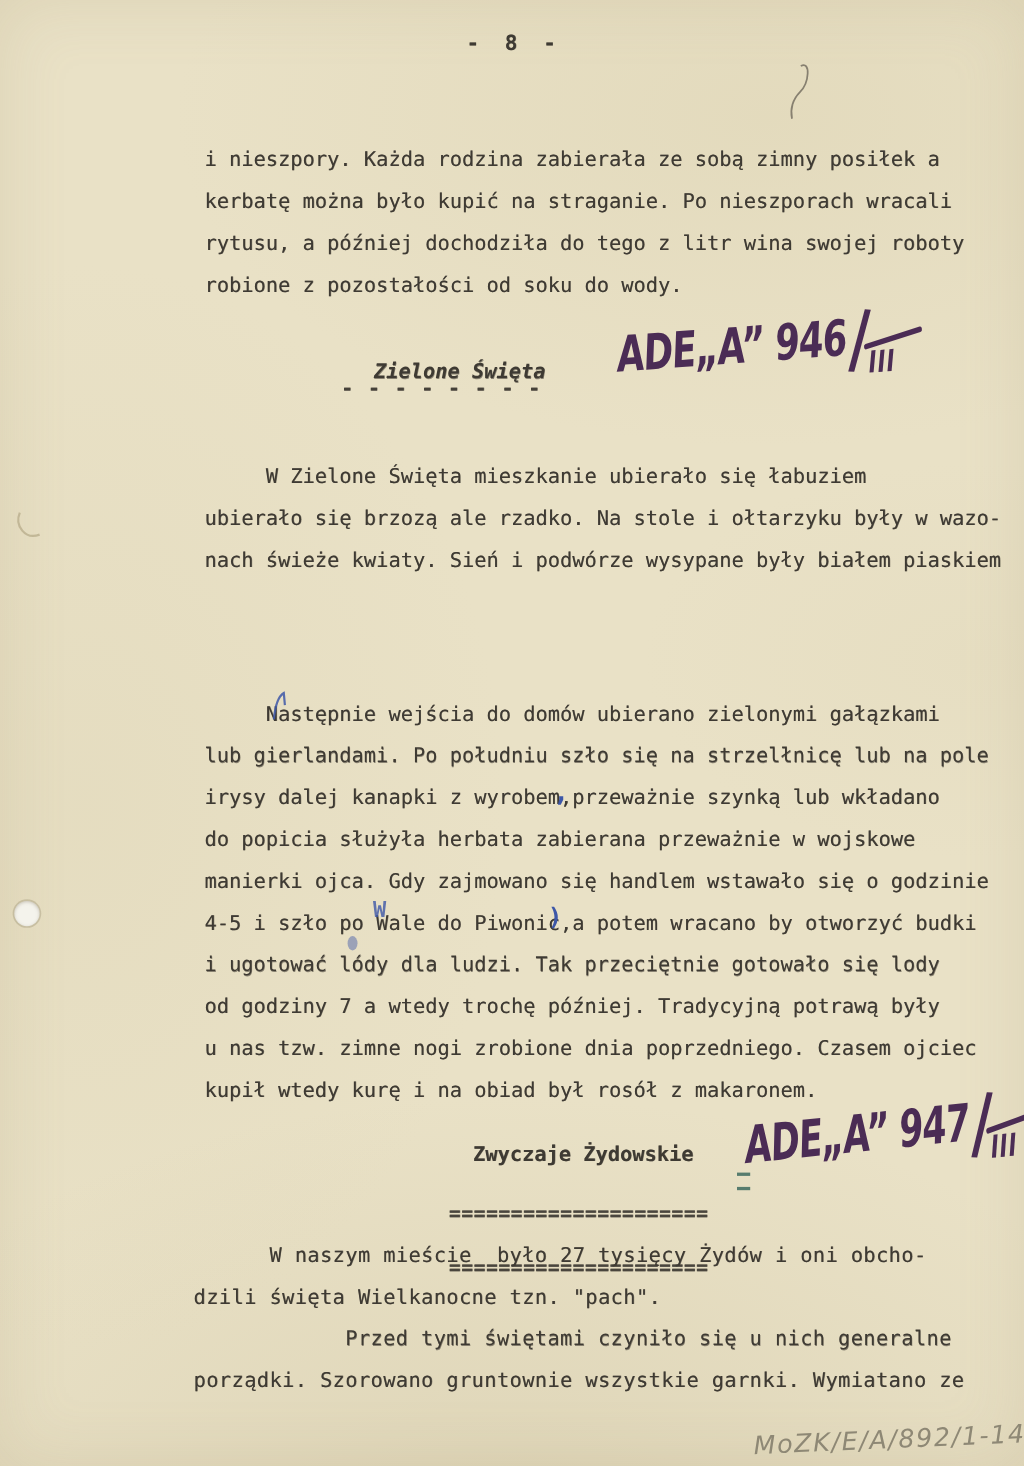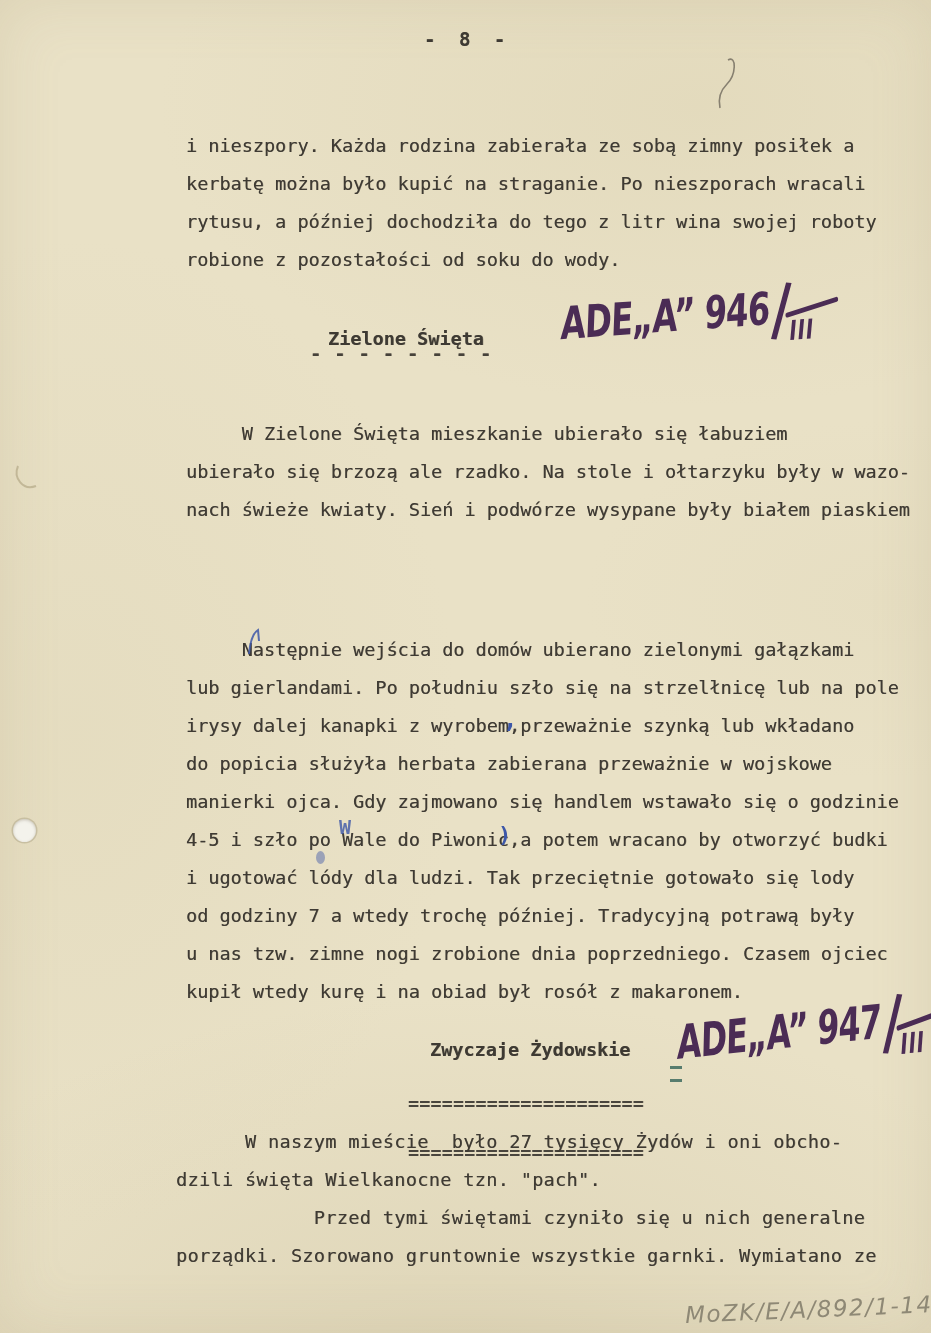--- a/index.html
+++ b/index.html
@@ -19,21 +19,21 @@
         text-shadow:0.4px 0.3px 0.6px rgba(58,52,45,.55);}
   .line{white-space:pre;height:38px;}
   .p1{left:186px;top:98px;margin-top:29px;}
   .p2{left:186px;top:415px;}
   .p3{left:186px;top:611px;margin-top:20px;}
   .p4{left:176px;top:1123px;letter-spacing:.35px;}
   .page-number{position:absolute;left:424px;top:28px;font-size:19px;font-weight:bold;
         letter-spacing:6px;white-space:pre;text-shadow:0.4px 0.3px 0.6px rgba(58,52,45,.55);}
   .heading{position:absolute;font-size:18.5px;font-weight:bold;line-height:38px;white-space:pre;
         text-shadow:0.4px 0.3px 0.6px rgba(58,52,45,.55);}
-  .h1{left:328px;top:320px;}
+  .h1{left:340px;top:320px;font-style:italic;}
   .h1-underline{position:absolute;left:310px;top:335px;font-size:18.5px;line-height:38px;
         font-weight:bold;letter-spacing:1px;white-space:pre;color:#46423a;
         text-shadow:0.5px 0.4px 0.6px rgba(58,52,45,.6);}
   .h2{left:430px;top:1031px;}
   .h2-underline{position:absolute;left:408px;width:240px;color:#49453d;font-weight:bold;
         font-size:18px;letter-spacing:.4px;white-space:pre;
         text-shadow:0.4px 0.3px 0.5px rgba(58,52,45,.6);}
   .h2-underline div{height:7px;line-height:7px;overflow:visible;}
   .eq-top{position:absolute;top:1058px;}
   

